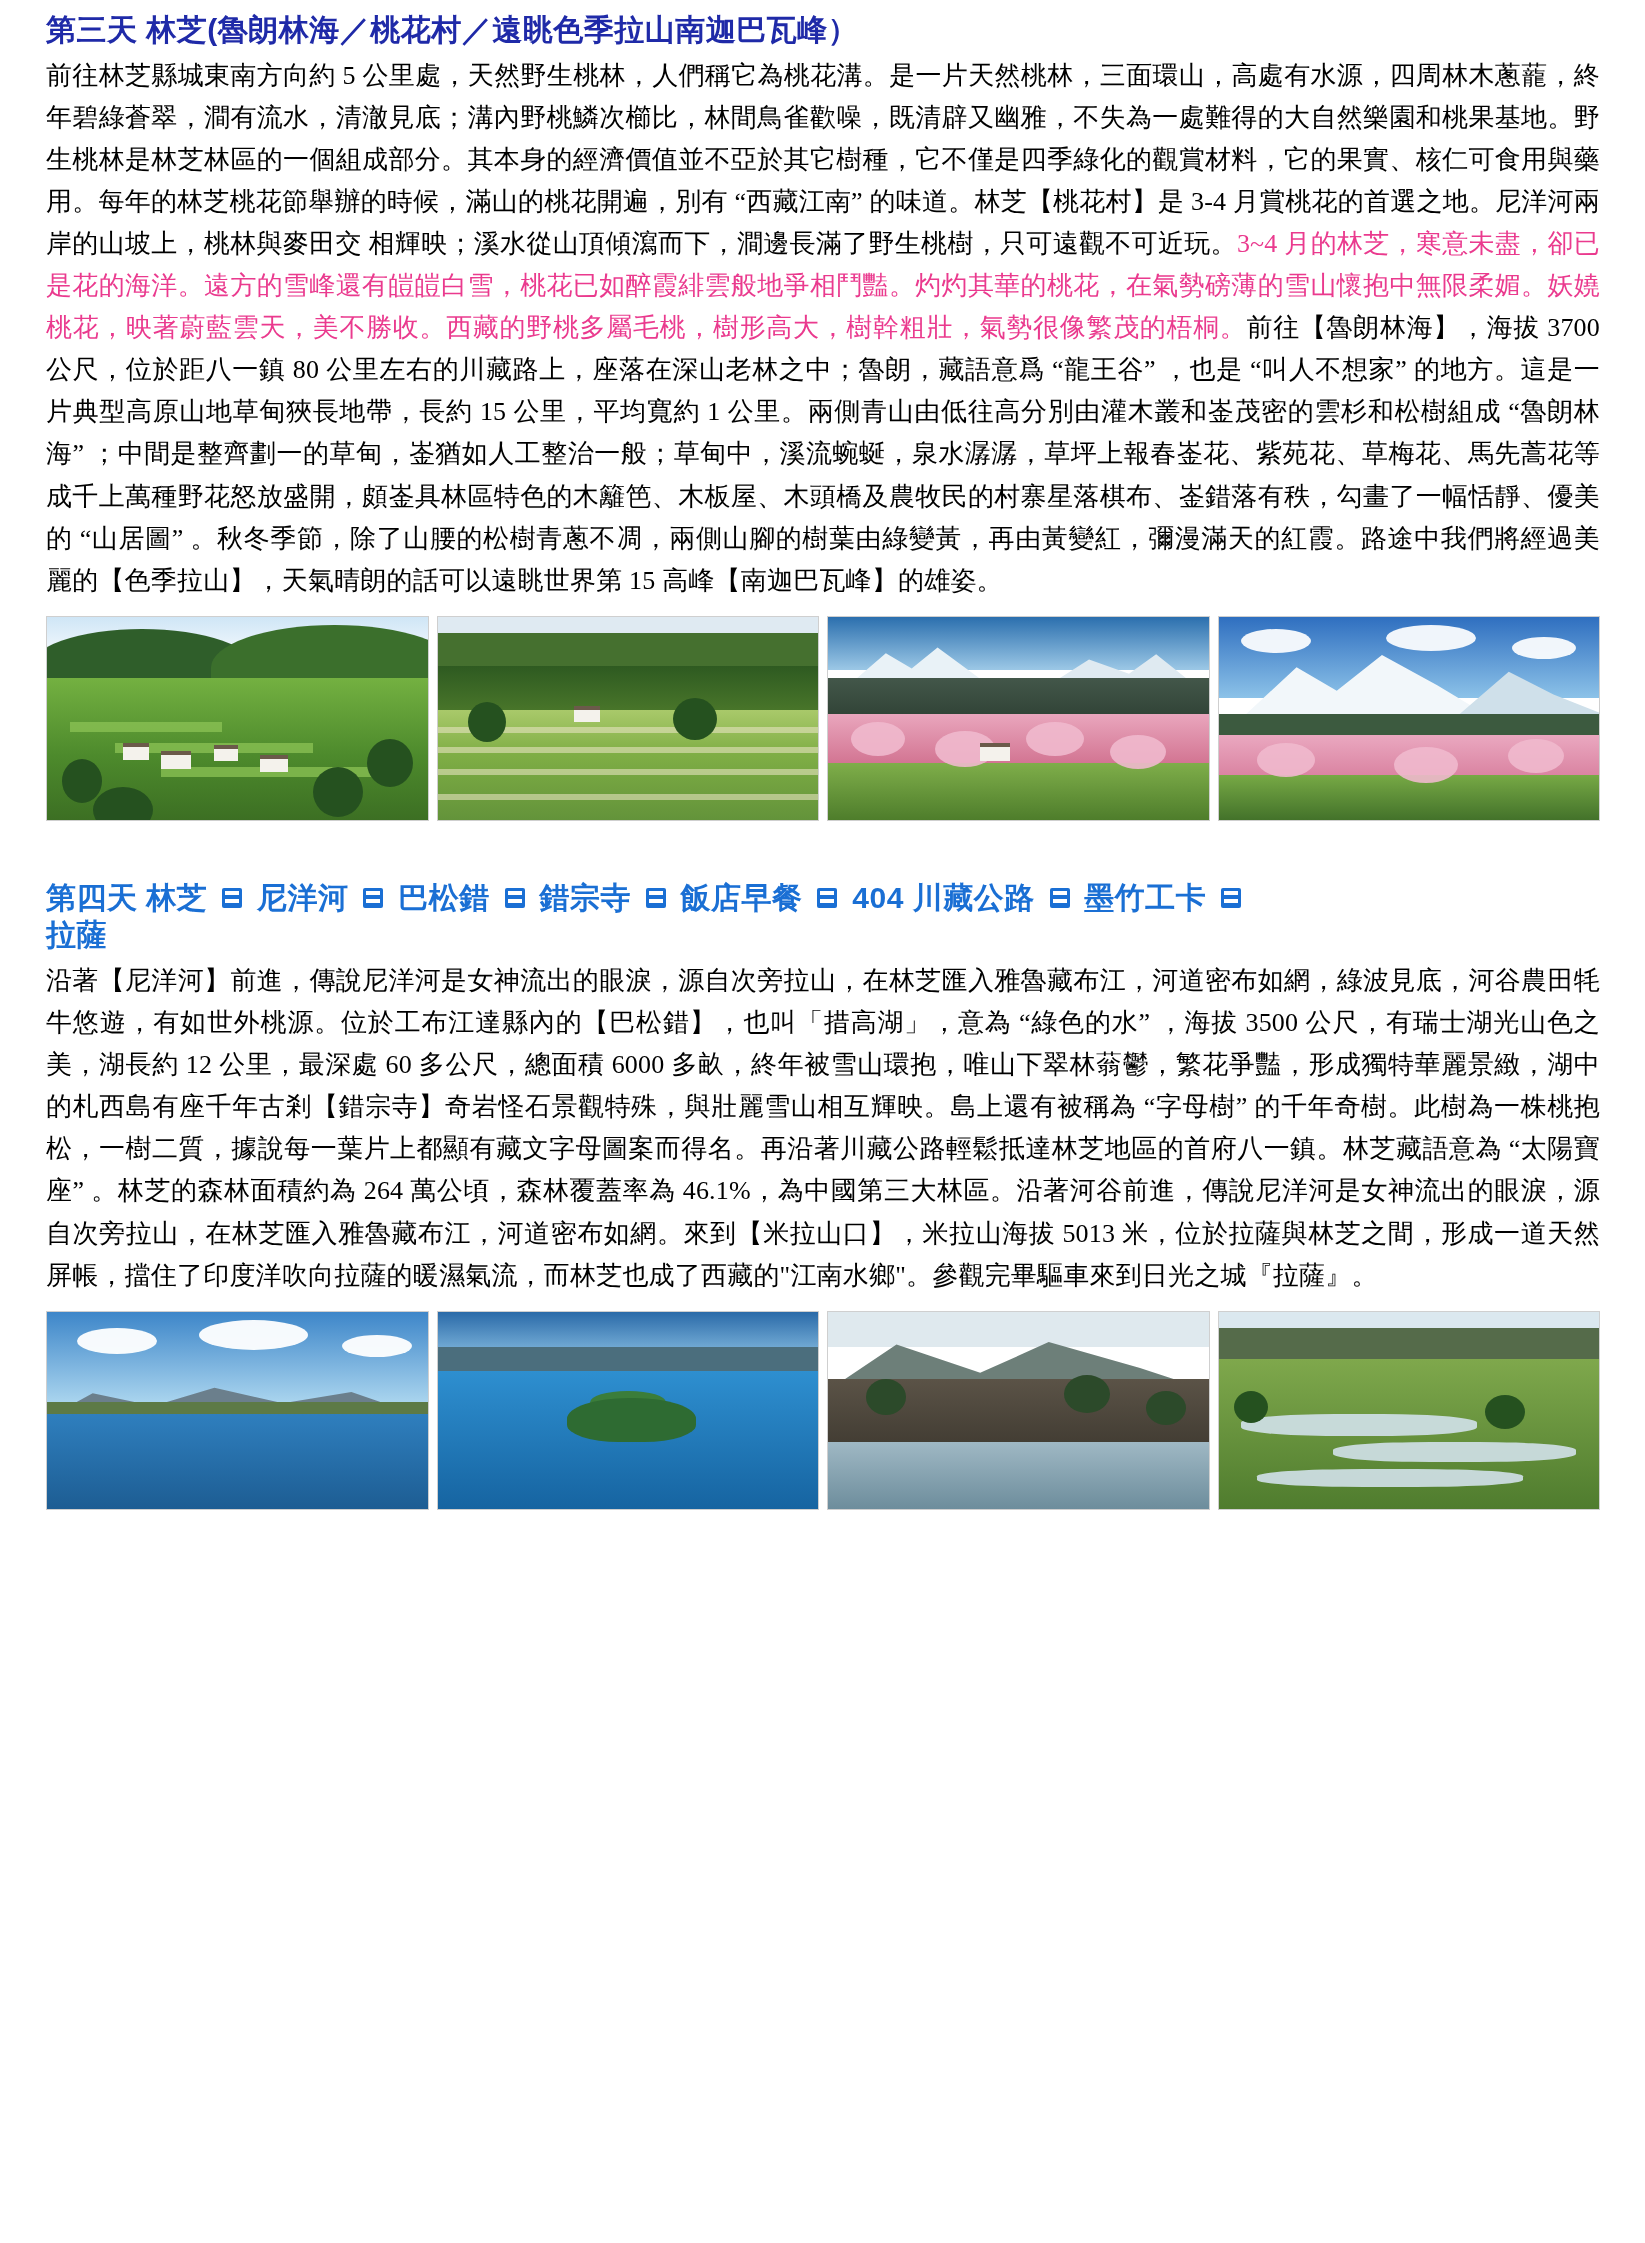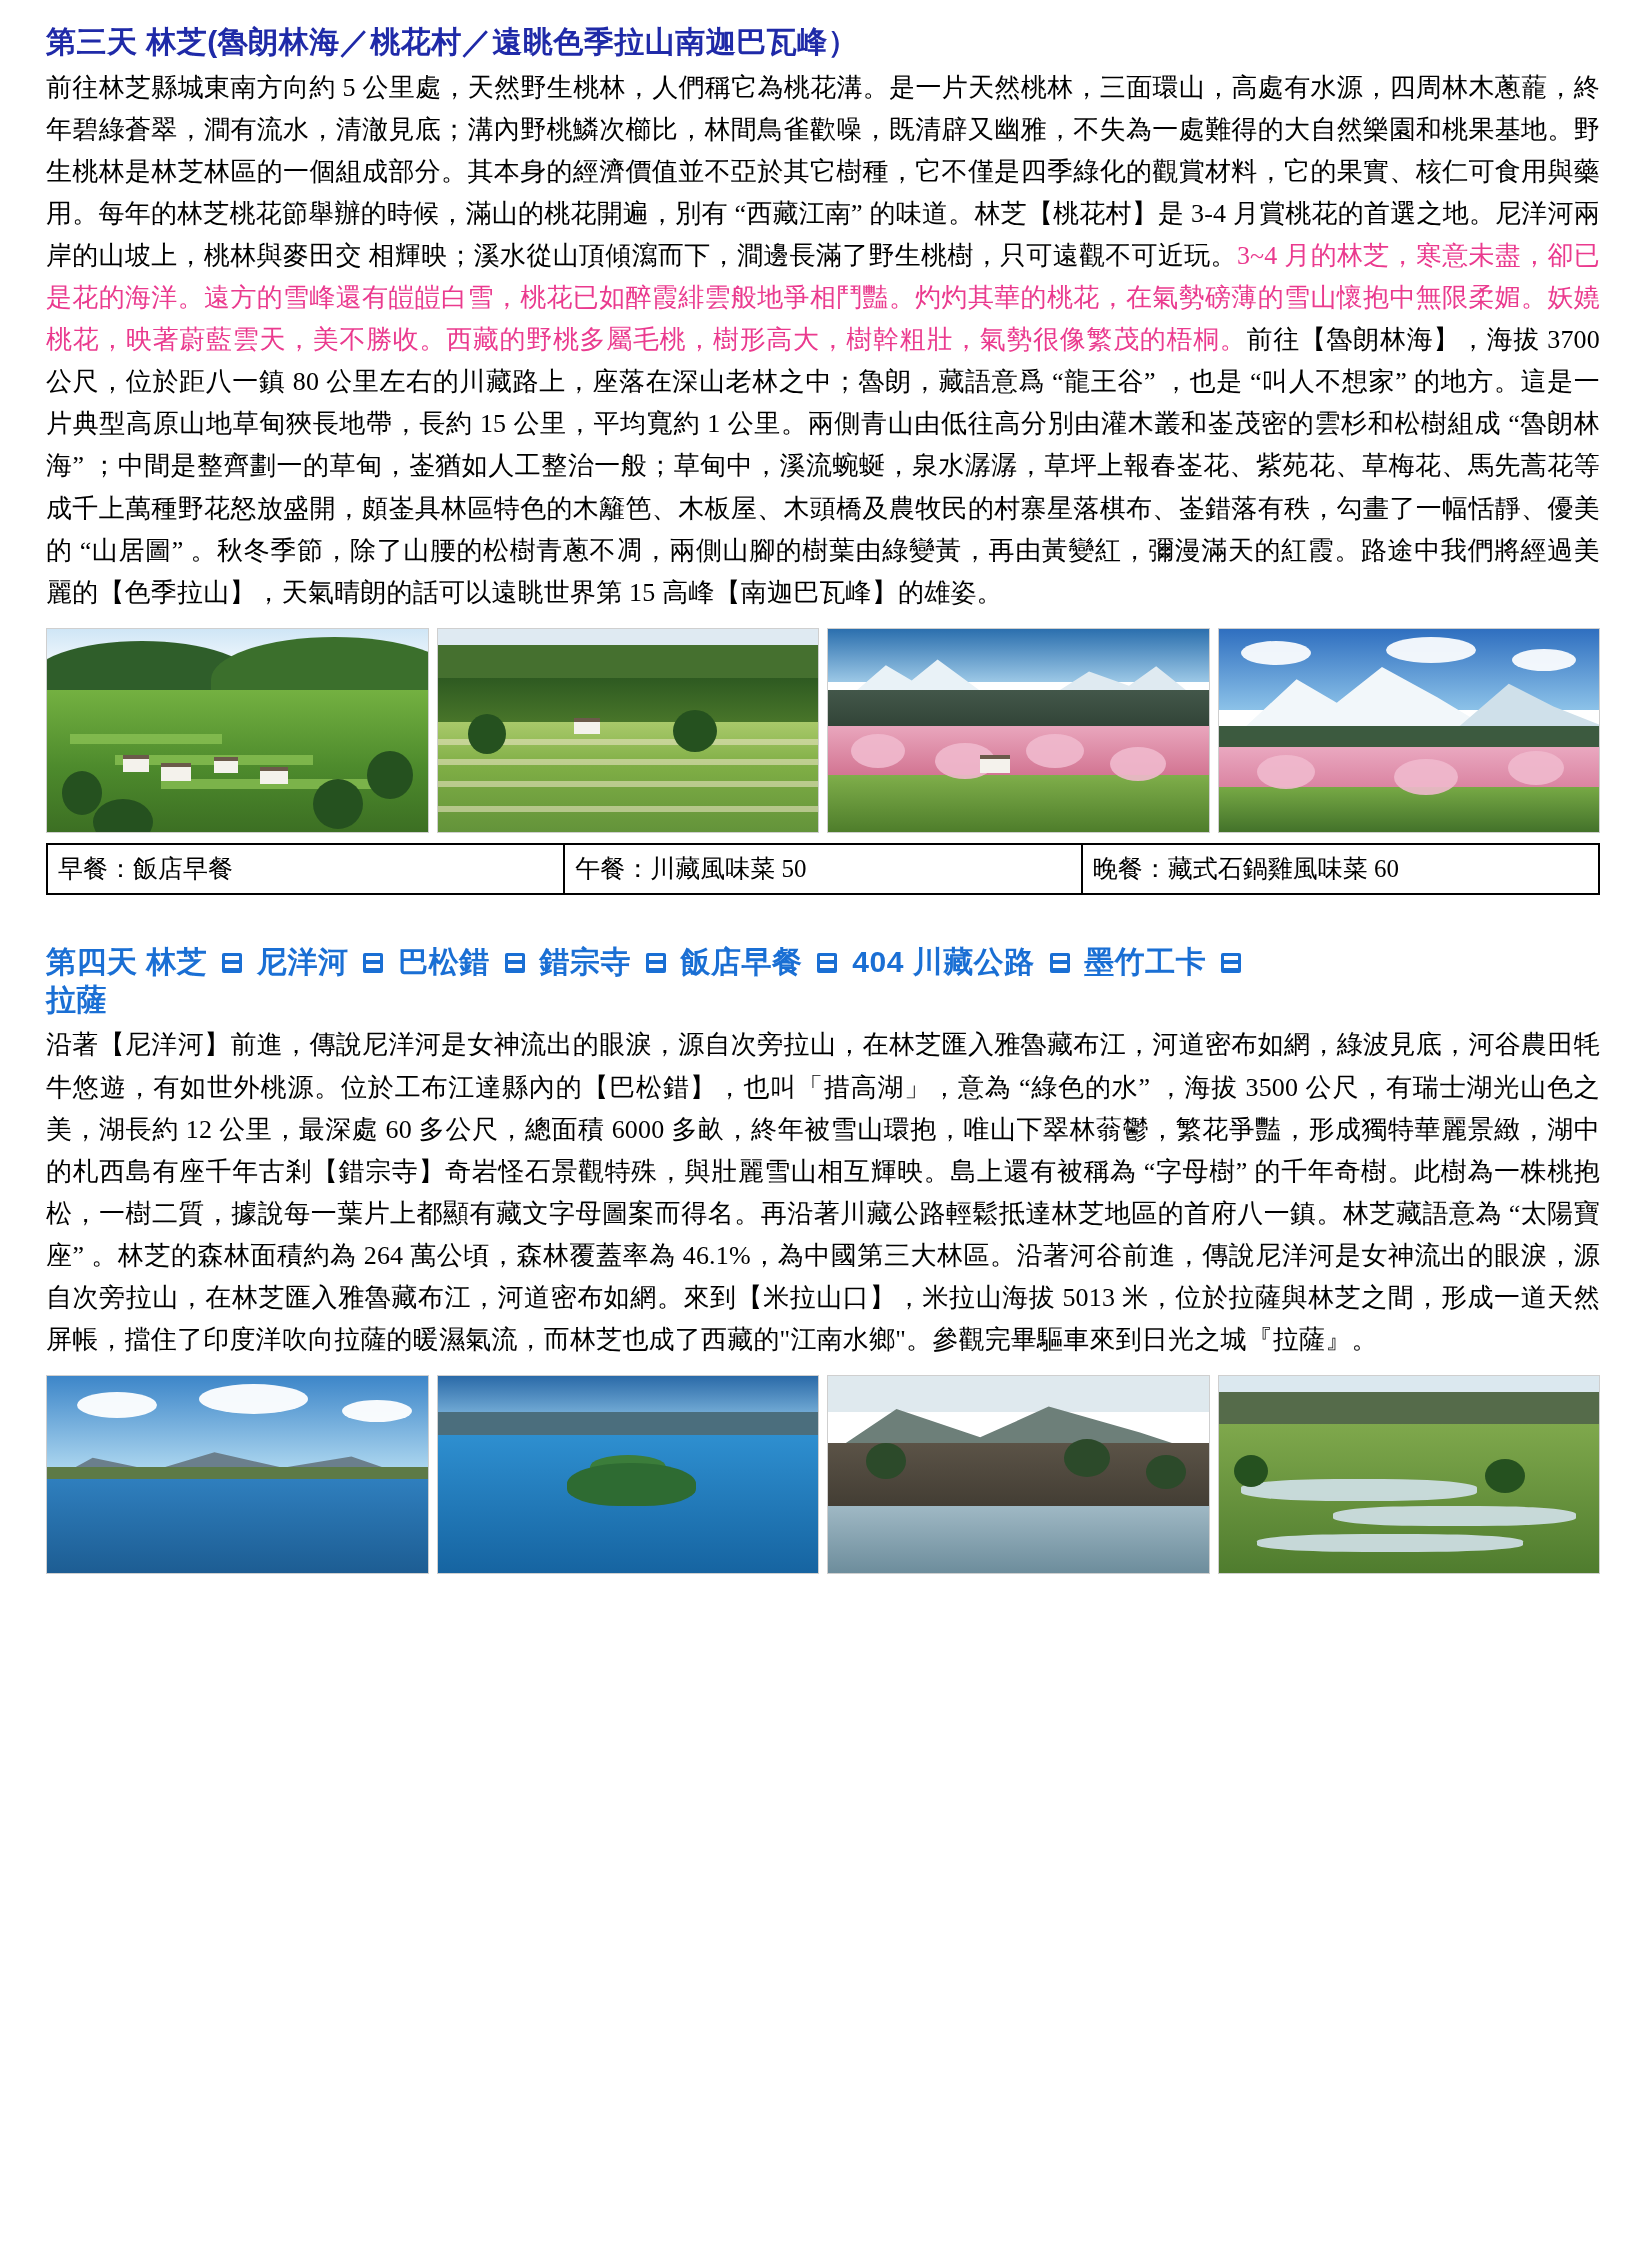--- a/index.html
+++ b/index.html
@@ -8,21 +8,21 @@
     background: #ffffff;
   }
   body {
     width: 1646px;
     font-family: "Liberation Serif", serif;
     color: #000000;
   }
   .page {
     width: 1646px;
     box-sizing: border-box;
-    padding: 23px 46px 0 46px;
+    padding: 11px 46px 0 46px;
   }
   .day-heading {
     font-family: "Liberation Sans", sans-serif;
     font-weight: bold;
     font-size: 30px;
     line-height: 1.25;
     margin: 0 0 6px 0;
     letter-spacing: 0.5px;
   }
   .day3-heading {
@@ -246,25 +246,20 @@
       <div class="p4-pink"></div>
       <div class="p4-green"></div>
       <div class="p3-blob" style="left:10%;top:62%;width:58px;height:34px;"></div>
       <div class="p3-blob" style="left:46%;top:64%;width:64px;height:36px;"></div>
       <div class="p3-blob" style="left:76%;top:60%;width:56px;height:34px;"></div>
     </div>
   </div>
 
   <table class="meals">
     <tbody>
-        <tr>
-      <td>早餐：飯店早餐</td>
-      <td>午餐：川藏風味菜 50</td>
-      <td>晚餐：藏式石鍋雞風味菜 60</td>
-    </tr>
   </tbody>
     </table>
 
   <div class="spacer-lg"></div>
 
   <h1 class="day-heading day4-heading">
     <span>第四天  林芝</span>
     <span class="sep-icon"></span>
     <span>尼洋河</span>
     <span class="sep-icon"></span>

